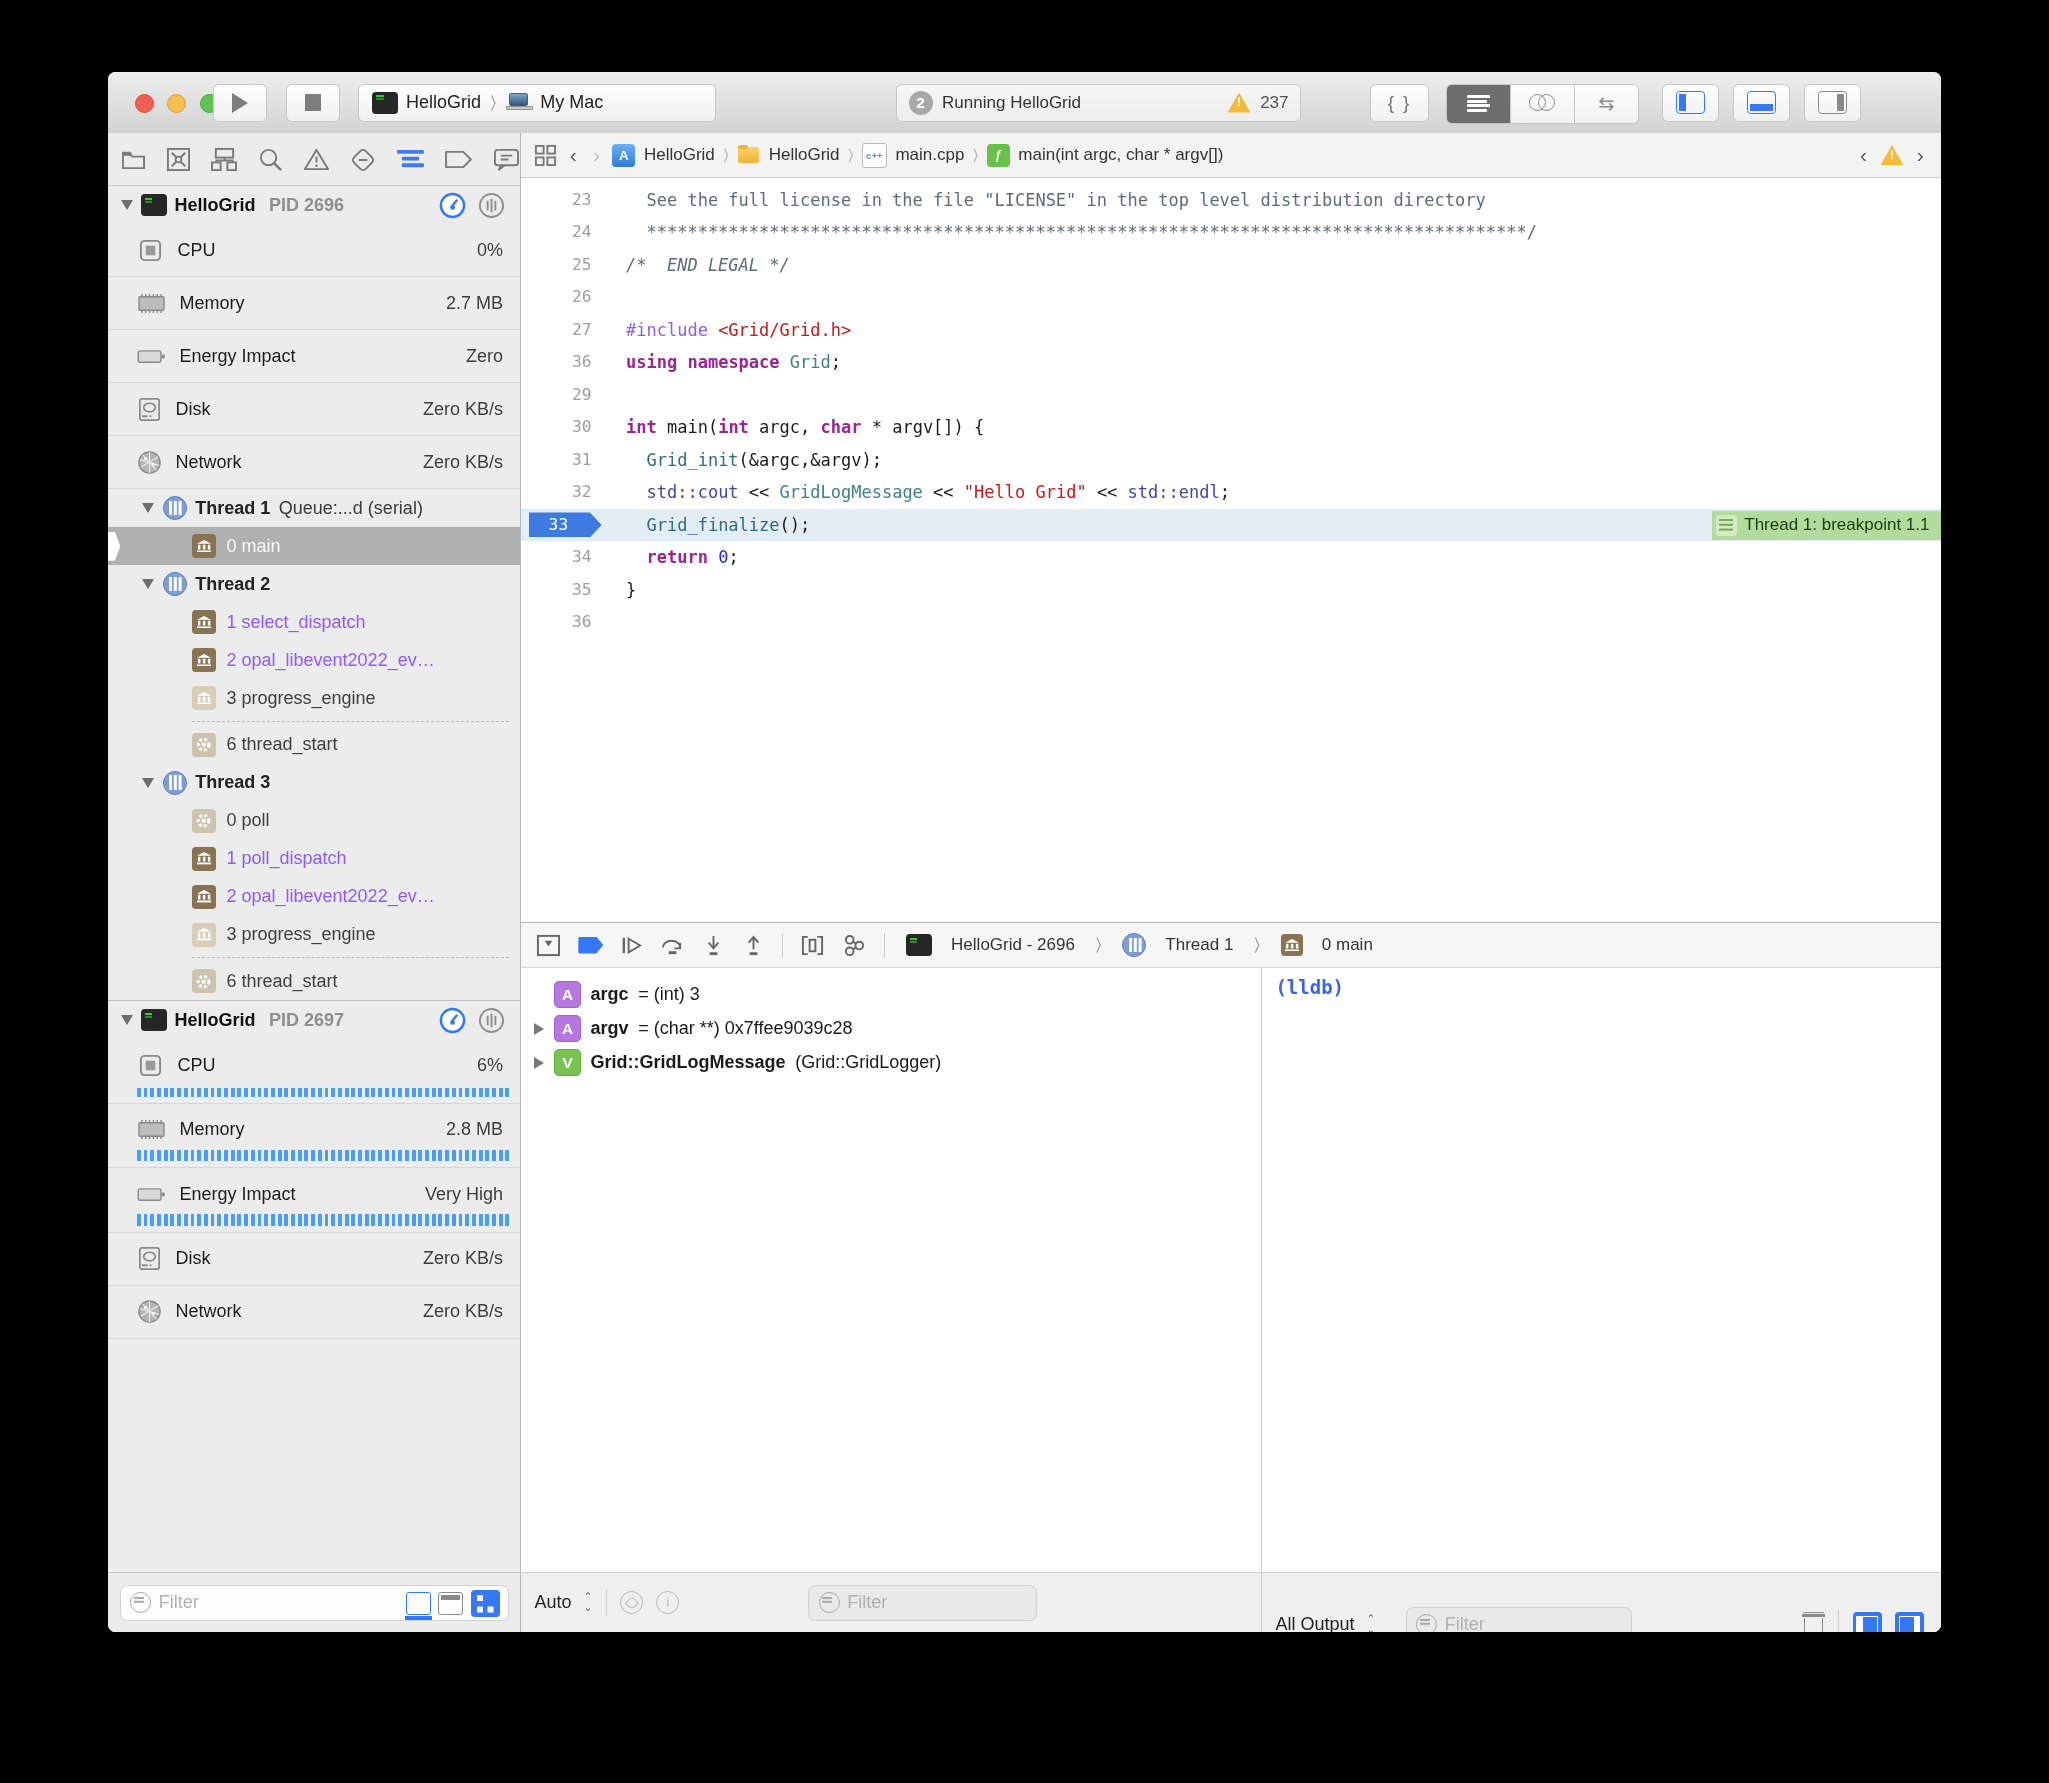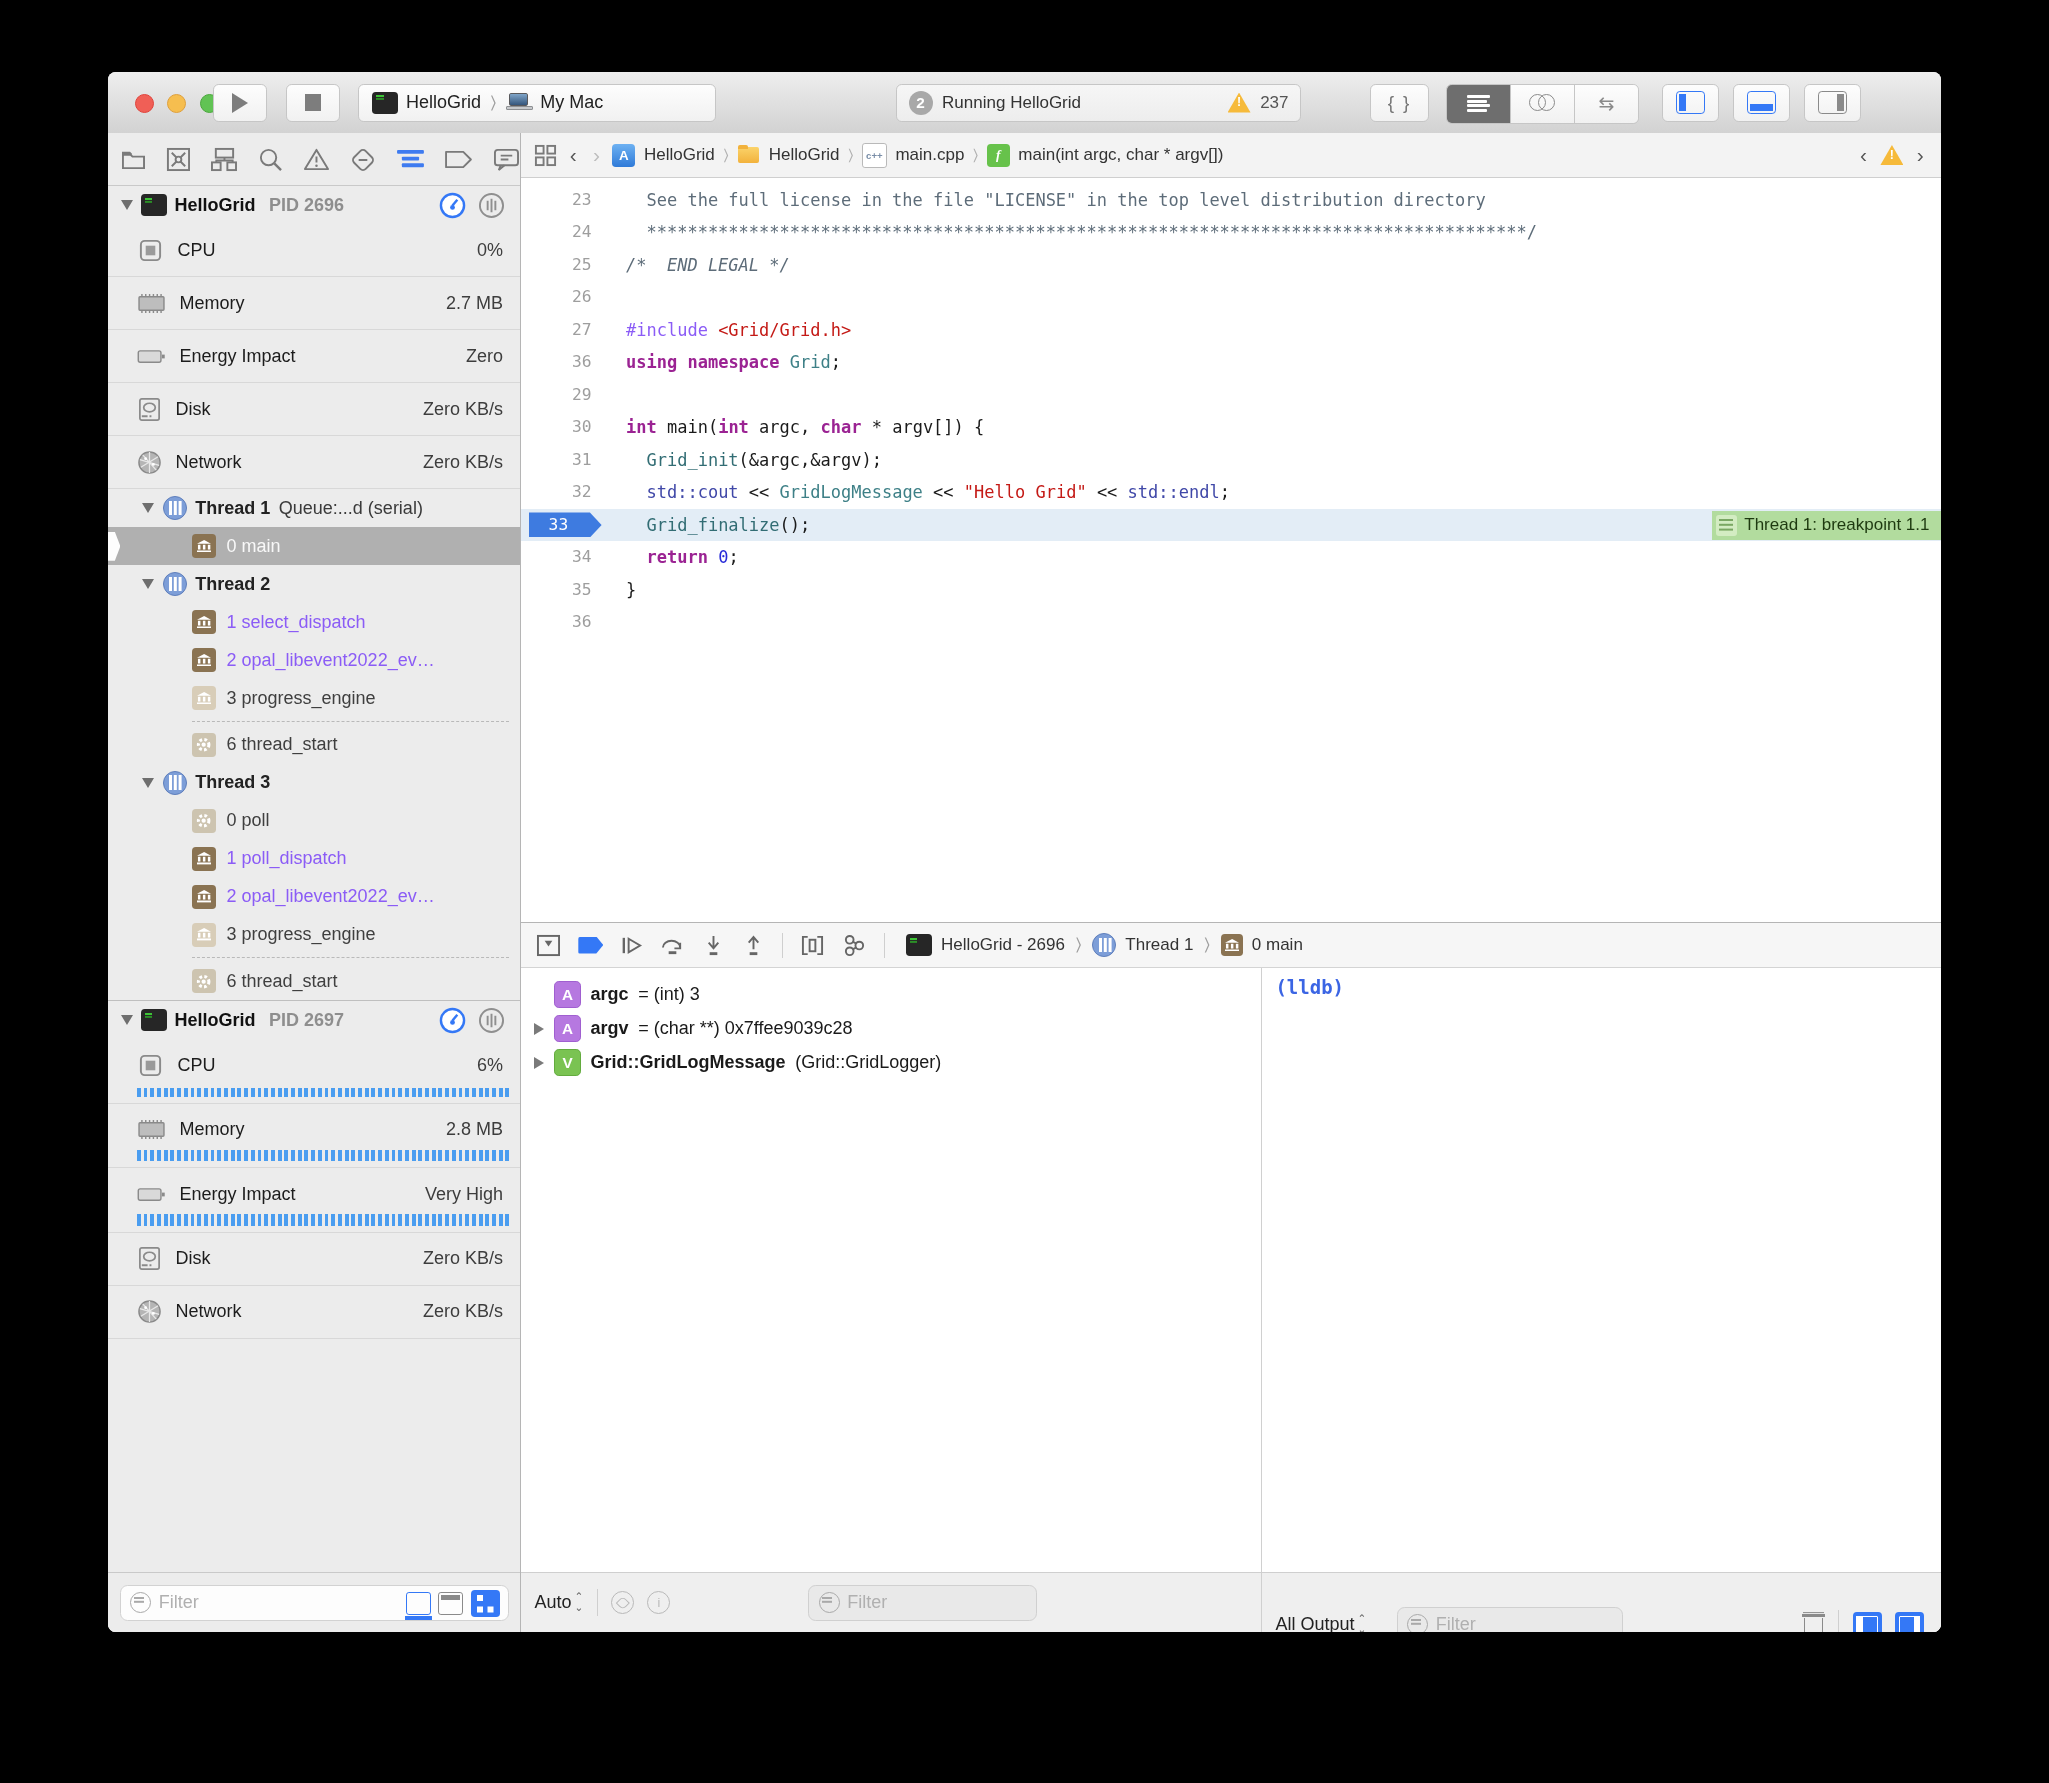--- a/index.html
+++ b/index.html
@@ -125,37 +125,37 @@
   .annot .aicon::before{content:"";position:absolute;left:3.8px;top:4.8px;width:13.4px;height:1.9px;background:#7aa763;
     box-shadow:0 4.8px 0 #7aa763,0 9.6px 0 #7aa763;}
   .tok-c{color:#5d6c79;} .tok-ci{color:#5d6c79;font-style:italic;} .tok-p{color:#8b5cf6;}
   .tok-s{color:#C41A16;} .tok-k{color:#9B2393;font-weight:bold;} .tok-t{color:#3E8087;}
   .tok-f{color:#326D74;} .tok-m{color:#4048a8;} .tok-n{color:#272AD8;} .tok-d{color:#1b1b1b;}
   
   .debug{height:709px;flex:none;border-top:1px solid #b5b5b5;display:flex;flex-direction:column;background:#fff;}
   .dbar{height:44px;flex:none;background:#f6f6f6;border-bottom:1px solid #d4d4d4;display:flex;align-items:center;gap:17px;padding:0 15.3px;font-size:17px;color:#333;}
   .dbar .dvd{width:1px;height:25px;background:#cfcfcf;}
   .bpflag{width:25px;height:17px;background:#3478f6;clip-path:polygon(0 0,72% 0,100% 50%,72% 100%,0 100%);border-radius:1.9px;}
-  .dcrumb{display:flex;align-items:center;gap:9px;margin-left:3.8px;}
+  .dcrumb{display:flex;align-items:center;gap:19px;margin-left:3.8px;}
   .threadcirc{width:24px;height:24px;border-radius:50%;background:#7d9ed8;border:1px solid #5f7fbc;box-sizing:border-box;position:relative;flex:none;}
   .threadcirc::before{content:"";position:absolute;left:5.7px;top:3.8px;width:2.9px;height:14.3px;background:#fff;box-shadow:4.8px 0 0 #fff,9.6px 0 0 #fff;}
   .dcontent{flex:1;display:flex;min-height:0;}
   .vars{width:741px;flex:none;border-right:1px solid #d0d0d0;box-sizing:border-box;padding:9.6px 0;font-size:18px;color:#1a1a1a;}
   .var-row{display:flex;align-items:center;height:34px;gap:9.6px;padding-left:13.4px;}
   .vdisc{width:0;height:0;border-left:10.5px solid #7a7a7a;border-top:6.7px solid transparent;border-bottom:6.7px solid transparent;flex:none;}
   .vdisc.none{border-left-color:transparent;}
   .vbadge{width:25px;height:25px;border-radius:4.8px;color:#fff;font-weight:bold;font-size:15.3px;display:flex;align-items:center;justify-content:center;flex:none;}
   .vbadge.arg{background:#b678e0;border:1px solid #a05fd0;}
   .vbadge.var{background:#7ac352;border:1px solid #63ab3e;}
   .vname{font-weight:bold;}
   .console{flex:1;padding:7.6px 0 0 13.4px;font-family:"DejaVu Sans Mono",monospace;font-size:19px;font-weight:bold;color:#3b65e4;}
   .dbottom{height:59px;flex:none;border-top:1px solid #cfcfcf;background:#efefef;display:flex;align-items:stretch;}
   .dbl{width:741px;flex:none;border-right:1px solid #d0d0d0;box-sizing:border-box;display:flex;align-items:center;padding:0 13.4px;gap:13.4px;position:relative;}
   .dbr{flex:1;display:flex;align-items:center;padding:0 17px 0 13.4px;gap:13.4px;margin-top:44px;}
-  .popup{display:flex;align-items:center;gap:3px;font-size:18px;color:#222;}
+  .popup{display:flex;align-items:center;gap:12px;font-size:18px;color:#222;}
   .updn{display:flex;flex-direction:column;gap:1px;color:#666;font-size:10.5px;line-height:9.6px;}
   .cicon{width:23px;height:23px;border:1.9px solid #b9b9b9;border-radius:50%;box-sizing:border-box;display:flex;align-items:center;justify-content:center;color:#b9b9b9;font-size:12.4px;}
   .eye{width:9.6px;height:9.6px;border:1.9px solid #b9b9b9;border-radius:50% 0 50% 0;transform:rotate(45deg);box-sizing:border-box;}
   .dfield{height:36px;background:#e9e9e9;border:1px solid #d0d0d0;border-radius:7.6px;display:flex;align-items:center;gap:7.6px;padding:0 9.6px;box-sizing:border-box;}
   .trash{width:23px;height:25px;position:relative;}
   .trash::before{content:"";position:absolute;left:1.9px;top:5.7px;width:19px;height:19px;border:1.9px solid #8a8a8a;border-top:none;border-radius:0 0 3.8px 3.8px;box-sizing:border-box;}
   .trash::after{content:"";position:absolute;left:0;top:1.9px;width:23px;height:2.9px;background:#8a8a8a;box-shadow:0 -2.9px 0 -1px #8a8a8a;}
   .bluebtn{width:29px;height:25px;background:#3478f6;border-radius:3.8px;position:relative;}
   .bluebtn::after{content:"";position:absolute;inset:3.8px;border:1.9px solid #fff;border-radius:1px;}
   .bluebtn.l::before{content:"";position:absolute;left:3.8px;top:3.8px;bottom:3.8px;width:6.7px;background:#fff;z-index:1;}

